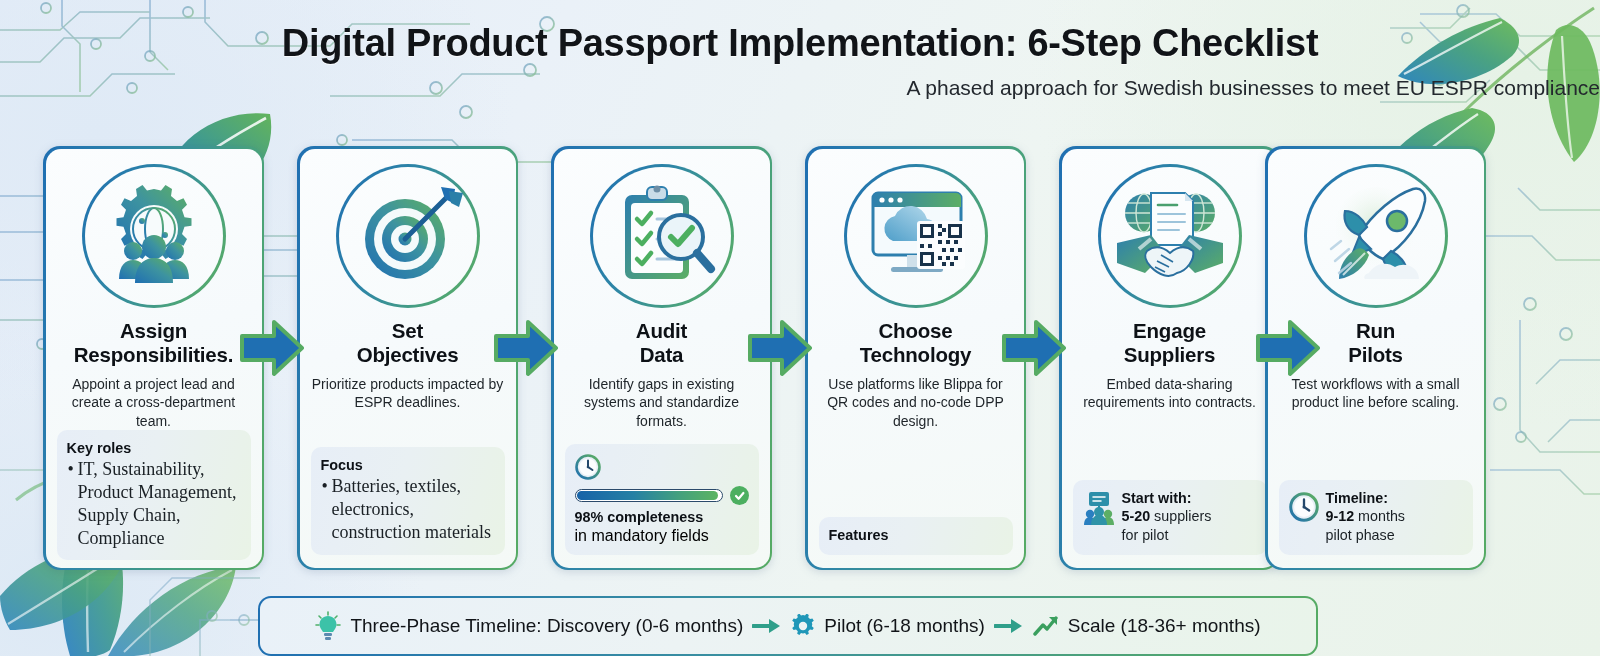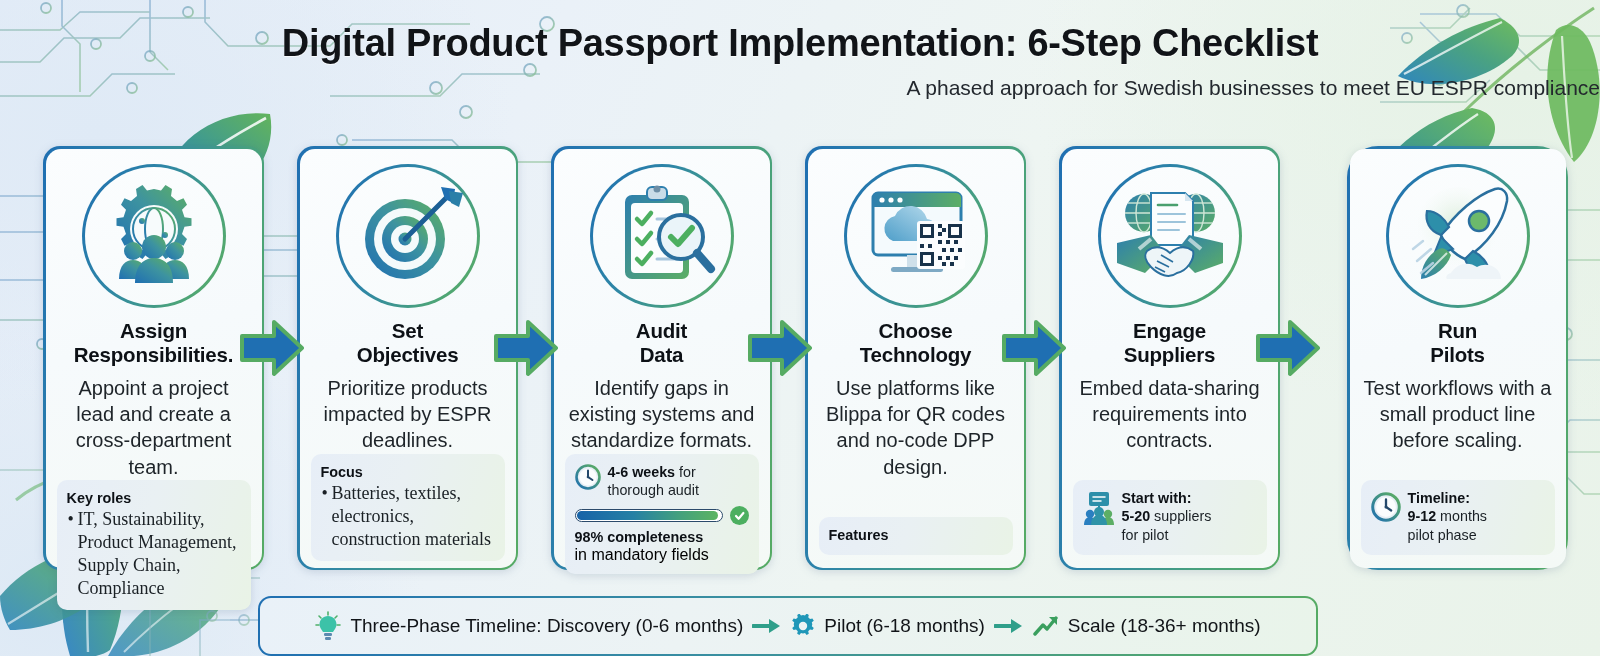--- a/index.html
+++ b/index.html
@@ -51,21 +51,21 @@
     width:100%; height:100%; border-radius:50%;
     background:linear-gradient(165deg,#fbfdfe 0%,#f7fbfc 100%);
     display:flex; align-items:center; justify-content:center;
   }
 
   .step-title {
     font-size:20.5px; font-weight:bold; color:#0d1116;
     text-align:center; line-height:1.21; margin-top:11px; letter-spacing:-0.2px;
   }
   .step-desc {
-    font-size:20px; color:#1e2429; text-align:center;
+    font-size:14px; color:#1e2429; text-align:center;
     line-height:1.31; margin-top:7px; padding:0 1px;
   }
 
   .fact-box {
     margin-top:auto; width:100%;
     border-radius:10px; padding:9px 10px 10px;
     background:linear-gradient(105deg,#e7eef7 0%,#e9f0f3 45%,#e9f3e6 100%);
   }
   .fact-head { font-size:14.4px; font-weight:bold; color:#0d1116; line-height:1.27; }
   .fact-list { list-style:none; margin-top:1px; }
@@ -384,21 +384,20 @@
                 <linearGradient id="ck3" x1="0" y1="1" x2="1" y2="0">
                   <stop offset="0%" stop-color="#1f6fb2"></stop>
                   <stop offset="100%" stop-color="#5fb15f"></stop>
                 </linearGradient>
               </defs>
             <circle cx="13" cy="13" r="11.5" fill="none" stroke="url(#ck3)" stroke-width="2.6"></circle>
             <circle cx="13" cy="13" r="8.6" fill="#fbfdfe"></circle>
             <path d="M13 6.5 V13 L17.5 16" stroke="#24486b" stroke-width="2" fill="none" stroke-linecap="round"></path>
             <circle cx="13" cy="13" r="1.3" fill="#24486b"></circle>
           </svg>
-          <div class="ftxt"><b>4-6 weeks</b><span> for thorough audit</span></div>
         </div>
         <div class="progress-row">
           <div class="progress-track">
             <div class="progress-fill" id="pfill" style="width: 98%;"></div>
           </div>
           <div class="check-badge">
             <svg width="13" height="13" viewBox="0 0 13 13">
                 <path d="M3 7 l2.6 2.8 L10.4 4" stroke="#fff" stroke-width="2.2" fill="none" stroke-linecap="round" stroke-linejoin="round"></path>
               </svg>
           </div>
@@ -545,21 +544,21 @@
           <div class="ftxt">
             <b>Start with:</b><br>
             <b>5-20</b><span> suppliers</span><br>
             <span>for pilot</span>
           </div>
         </div>
       </div>
     </div>
   </div>
 
-  <div class="card" style="left:1347px;border-radius:31px;">
+  <div class="card" style="left:1265px;">
     <div class="card-in">
       <div class="icon-circle">
           <div>
         <svg width="118" height="118" viewBox="0 0 118 118">
           <defs>
             <linearGradient id="g6" x1="0" y1="1" x2="1" y2="0">
                   <stop offset="0%" stop-color="#2d7fae"></stop>
                   <stop offset="100%" stop-color="#5cae65"></stop>
                 </linearGradient>
             <radialGradient id="halo6" cx="50%" cy="45%">

